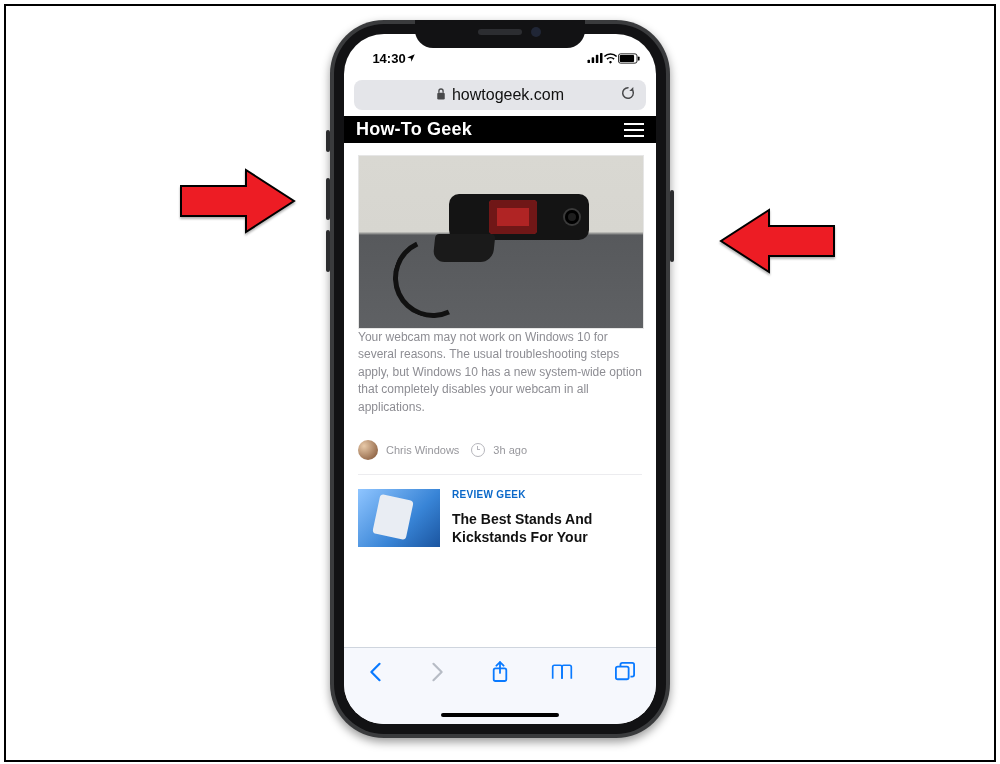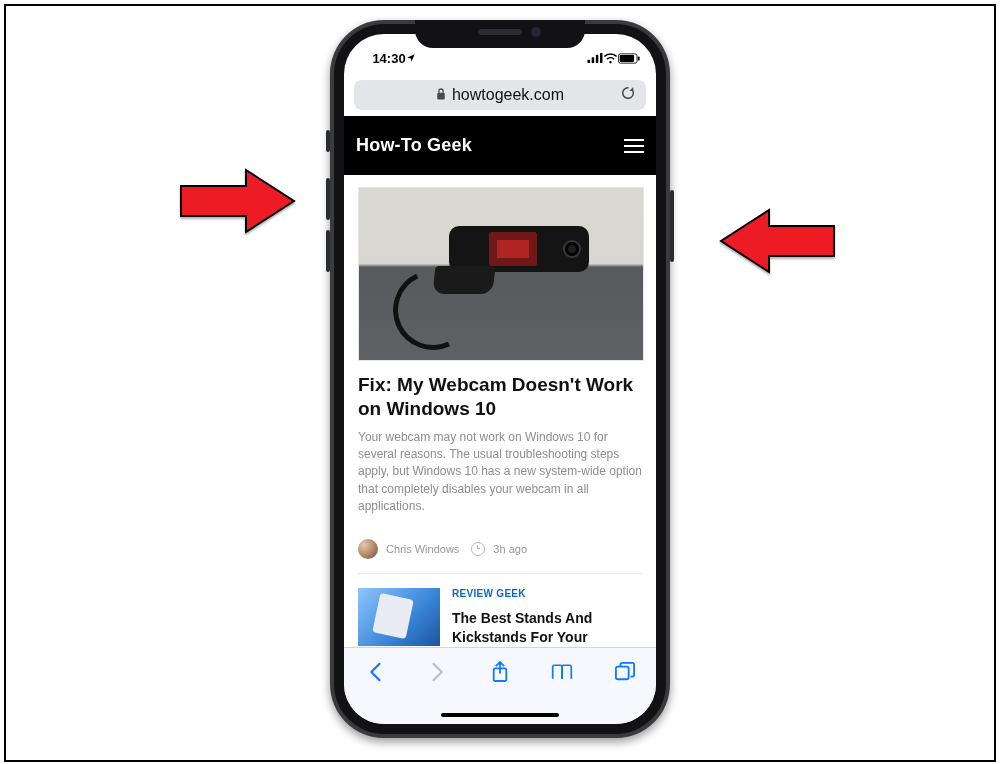--- a/index.html
+++ b/index.html
@@ -132,21 +132,21 @@
   }
 
   
   .site-header {
     background: #000;
     color: #fff;
     height: 27px;
     display: flex;
     align-items: center;
     justify-content: space-between;
-    padding: 16px 12px;
+    padding: 0 12px;
   }
   .site-header .site-title {
     font-family: "Arial Black", Arial, sans-serif;
     font-weight: 900;
     font-size: 18px;
     letter-spacing: 0.2px;
   }
   .ham { display:flex; flex-direction:column; gap:4px; }
   .ham span { display:block; width:20px; height:2px; background:#fff; }
 
@@ -394,21 +394,20 @@
       </div>
 
       <div class="page">
 
         <div class="article-img">
           <div class="webcam-body"></div>
           <div class="clip"></div>
           <div class="cord"></div>
         </div>
 
-        <div class="article-title">Fix: My Webcam Doesn't Work on Windows 10</div>
         <div class="article-excerpt">Your webcam may not work on Windows 10 for several reasons. The usual troubleshooting steps apply, but Windows 10 has a new system-wide option that completely disables your webcam in all applications.</div>
 
         <div class="byline">
           <span class="avatar"></span>
           <span>Chris Windows</span>
           <span class="clock"></span>
           <span>3h ago</span>
         </div>
 
         <div class="secondary">

